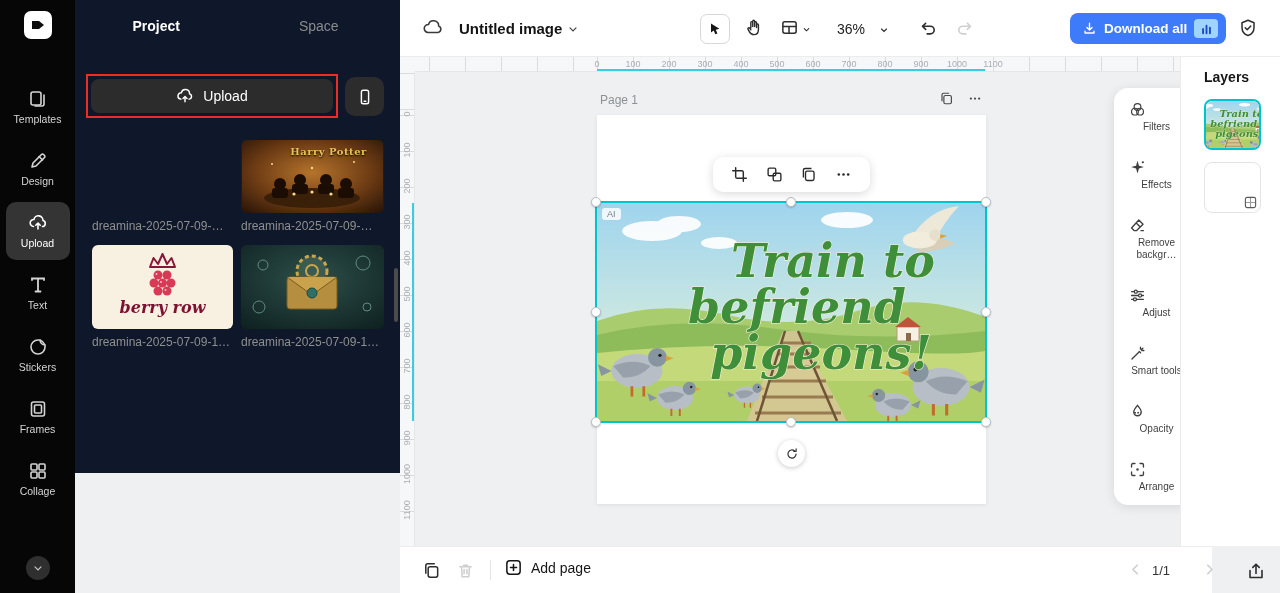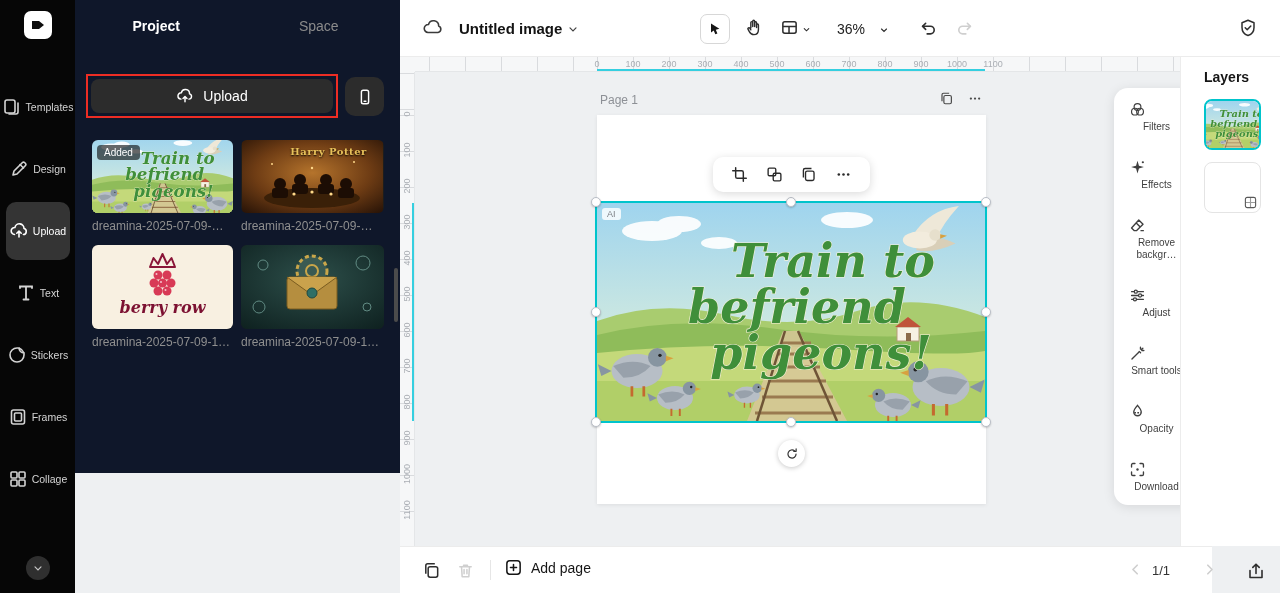--- a/index.html
+++ b/index.html
@@ -5,21 +5,21 @@
   *{margin:0;padding:0;box-sizing:border-box}
   html,body{width:1280px;height:593px}
   body{font-family:"Liberation Sans",sans-serif;background:#fff}
   svg{display:block}
   .screen{position:relative;width:1280px;height:593px;background:#eef0f2;overflow:hidden}
 
   
   .nav-rail{position:absolute;left:0;top:0;width:75px;height:593px;background:#060606;z-index:40}
   .logo{position:absolute;top:10px;left:23px;width:30px;height:30px;cursor:pointer}
   .nav-items{position:absolute;top:78px;left:0;width:100%}
-  .nav-item{width:64px;height:58px;margin:0 auto 4px;border-radius:10px;display:flex;flex-direction:row;align-items:center;justify-content:center;gap:4px;color:#d4d4d4;cursor:pointer}
+  .nav-item{width:64px;height:58px;margin:0 auto 4px;border-radius:10px;display:flex;flex-direction:column;align-items:center;justify-content:center;gap:4px;color:#d4d4d4;cursor:pointer}
   .nav-item.active{background:#343434;color:#fff}
   .nav-item svg{width:20px;height:20px}
   .nlabel{font-size:10.5px;white-space:nowrap}
   .nav-expand{position:absolute;left:26px;bottom:13px;width:24px;height:24px;border-radius:50%;background:#2f2f2f;color:#c7c7c7;display:flex;align-items:center;justify-content:center;cursor:pointer;z-index:5}
 
   
   .asset-panel{position:absolute;left:75px;top:0;width:325px;height:473px;background:#0f172a;z-index:30}
   .tabs{position:absolute;top:18px;left:0;width:100%;display:flex}
   .tab{flex:1;text-align:center;font-size:14px;color:#8b8b8b;cursor:pointer}
   .tab.active{color:#fff;font-weight:700}
@@ -271,26 +271,20 @@
     </div>
     <div class="phone-btn">
       <span>
           <svg width="18" height="18" viewBox="0 0 20 20" fill="none" stroke="currentColor" stroke-width="1.6" stroke-linecap="round">
             <rect x="6" y="2.5" width="8" height="15" rx="2"></rect>
             <path d="M9 14.8h2"></path>
           </svg>
         </span>
     </div>
 
-    <div class="thumb t1">
-      <span class="badge">Added</span>
-      <svg width="141" height="73" viewBox="0 0 388 218" preserveAspectRatio="xMidYMid slice">
-          <use href="#pigeon-scene"></use>
-        </svg>
-    </div>
     <div class="thumb t2">
       <svg width="143" height="73" viewBox="0 0 141 73">
         <rect width="141" height="73" fill="url(#hpg)"></rect>
         <ellipse cx="70" cy="58" rx="48" ry="10" fill="#3a2008"></ellipse>
         <g fill="#1c0d04">
             <circle cx="38" cy="44" r="6"></circle>
             <circle cx="58" cy="40" r="6"></circle>
             <circle cx="84" cy="40" r="6"></circle>
             <circle cx="104" cy="44" r="6"></circle>
             <rect x="30" y="48" width="16" height="10" rx="3"></rect>
@@ -404,20 +398,34 @@
           <path d="M3.8 7.7H12a4 4 0 0 1 0 8H8.6"></path>
         </svg>
       </span>
     <span class="hd-ic disabled" style="left:555px;top:19px">
         <svg width="19" height="19" viewBox="0 0 20 20" fill="none" stroke="currentColor" stroke-width="1.7" stroke-linecap="round" stroke-linejoin="round">
           <path d="m13 4.5 3.2 3.2L13 10.9"></path>
           <path d="M16.2 7.7H8a4 4 0 0 0 0 8h3.4"></path>
         </svg>
       </span>
 
+    <div class="dl-btn">
+      <span>
+          <svg width="15" height="15" viewBox="0 0 20 20" fill="none" stroke="currentColor" stroke-width="1.8" stroke-linecap="round" stroke-linejoin="round">
+            <path d="M10 3v8.5M6.6 8.6 10 12l3.4-3.4"></path>
+            <path d="M4 13.5V16h12v-2.5"></path>
+          </svg>
+        </span>
+      <span>Download all</span>
+      <span class="dl-chip">
+          <svg width="13" height="12" viewBox="0 0 14 14">
+            <path d="M3 12V7M7 12V3M11 12V5.5" stroke="#1c49c8" stroke-width="2.2" stroke-linecap="round"></path>
+          </svg>
+        </span>
+    </div>
     <span class="hd-ic" style="left:838px;top:18px">
         <svg width="20" height="20" viewBox="0 0 20 20" fill="none" stroke="currentColor" stroke-width="1.5" stroke-linecap="round" stroke-linejoin="round">
           <path d="M10 2.3 16 4.8v4.6c0 4-2.5 6.9-6 8.1-3.5-1.2-6-4.1-6-8.1V4.8z"></path>
           <path d="m7.2 9.8 2 2 3.6-3.8"></path>
         </svg>
       </span>
   </header>
 
   <div class="canvas-area">
     <div class="h-ruler">
@@ -579,21 +587,21 @@
           </span>
         <span>Opacity</span>
       </div>
       <div class="rail-item">
         <span>
             <svg viewBox="0 0 20 20" fill="none" stroke="currentColor" stroke-width="1.6" stroke-linecap="round" stroke-linejoin="round">
               <path d="M7 3H4.5A1.5 1.5 0 0 0 3 4.5V7M13 3h2.5A1.5 1.5 0 0 1 17 4.5V7M7 17H4.5A1.5 1.5 0 0 1 3 15.5V13M13 17h2.5a1.5 1.5 0 0 0 1.5-1.5V13"></path>
               <circle cx="10" cy="10" r="1.4" fill="currentColor" stroke="none"></circle>
             </svg>
           </span>
-        <span>Download</span>
+        <span>Arrange</span>
       </div>
     </div>
   </div>
 
   <aside class="layers-panel">
     <span class="layers-title">Layers</span>
     <div class="layer-thumb lt1">
       <svg width="53" height="47" viewBox="0 0 388 218" preserveAspectRatio="xMidYMid slice">
           <use href="#pigeon-scene"></use>
         </svg>

